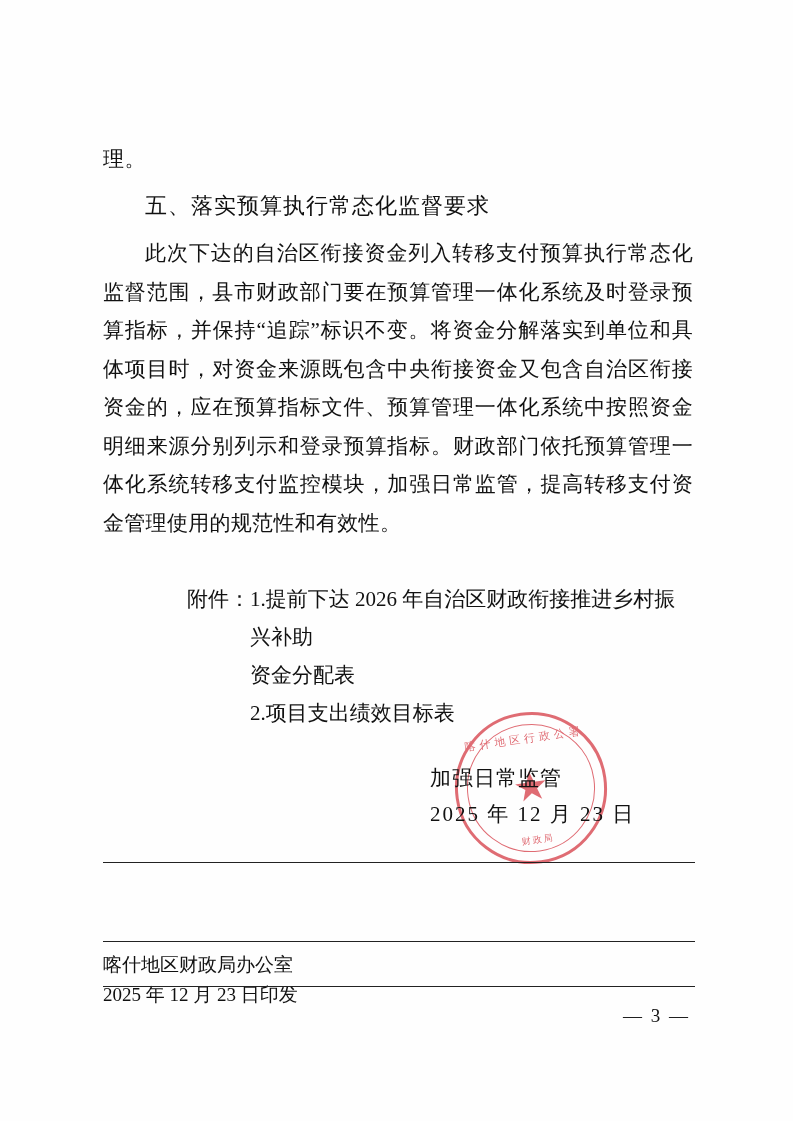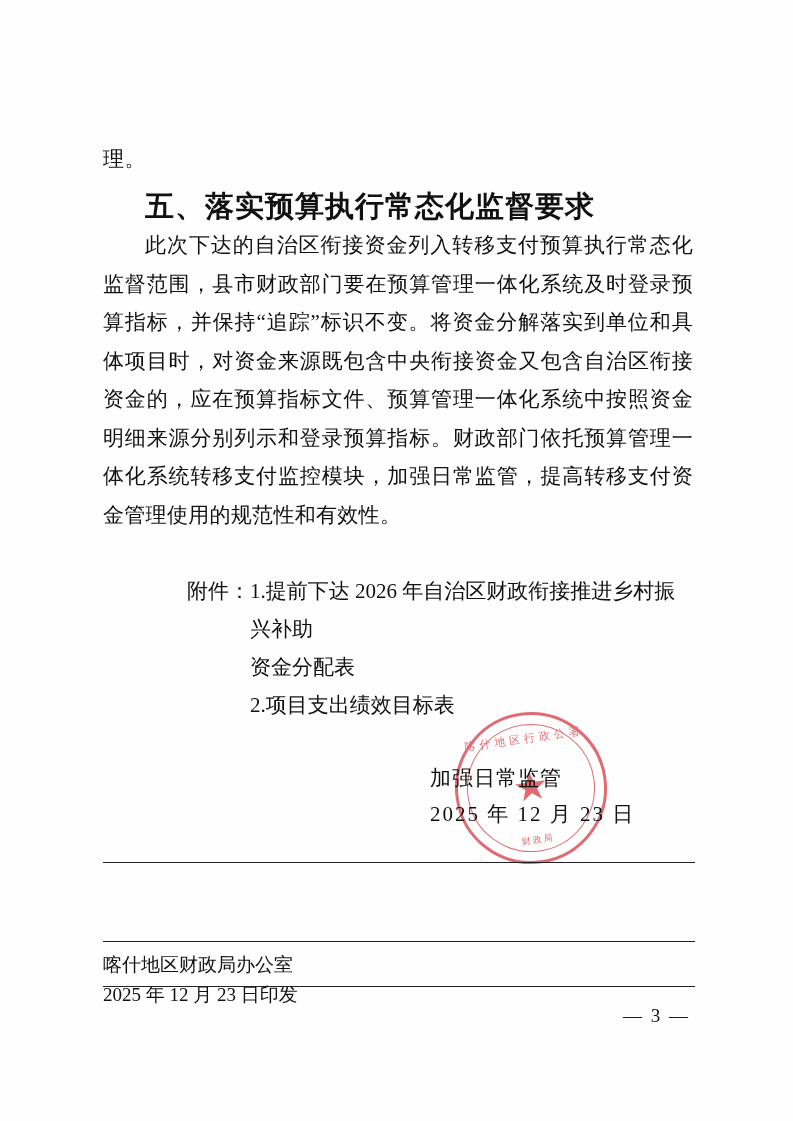--- a/index.html
+++ b/index.html
@@ -27,36 +27,36 @@
     left: 103px;
     top: 140px;
     width: 590px;
   }
   .line-continue {
     font-size: 21px;
     line-height: 38px;
     letter-spacing: 0.5px;
   }
   .section-heading {
-    font-size: 29px;
-    font-weight: bold;
+    font-size: 22px;
+    font-weight: normal;
     line-height: 40px;
     margin-top: 8px;
     text-indent: 42px;
     letter-spacing: 1px;
     font-family: "Liberation Sans", "DejaVu Sans", sans-serif;
   }
   .para {
     font-size: 21px;
     line-height: 38.5px;
     text-indent: 42px;
     text-align: justify;
     text-justify: inter-ideograph;
     letter-spacing: 0.3px;
-    margin-top: 0;
+    margin-top: 8px;
   }
   .attachments {
     margin-top: 38px;
     font-size: 21px;
     line-height: 38px;
   }
   .attach-row {
     display: flex;
     align-items: flex-start;
   }

